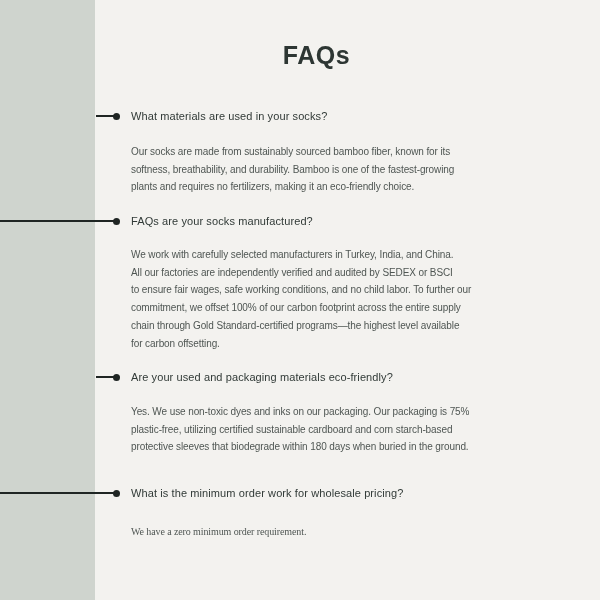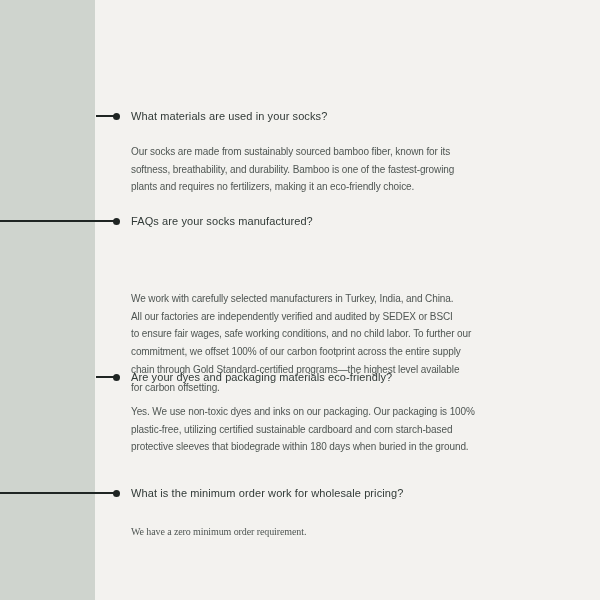--- a/index.html
+++ b/index.html
@@ -84,30 +84,31 @@
     position: absolute;
     left: 131px;
     margin: 0;
     font-size: 10px;
     line-height: 17.7px;
     letter-spacing: -0.1px;
     color: #4f5653;
     white-space: pre;
   }
   .item-1 .answer { top: 35px; }
-  .item-2 .answer { top: 33px; margin-top: 44px; }
+  .item-2 .answer { top: 33px; }
   .item-3 .answer { top: 34px; }
   .item-4 .answer { top: 38px; font-family: Liberation Serif, serif; }
 </style>
 </head>
 <body>
 
 <div class="page">
   <div class="strip"></div>
 
+  <h1 class="title">FAQs</h1>
 
   <div class="faq-item item-1">
     <div class="connector short">
       <span class="line"></span>
       <span class="dot"></span>
     </div>
     <p class="question">What materials are used in your socks?</p>
     <p class="answer">Our socks are made from sustainably sourced bamboo fiber, known for its
 softness, breathability, and durability. Bamboo is one of the fastest-growing
 plants and requires no fertilizers, making it an eco-friendly choice.</p>
@@ -125,22 +126,22 @@
 commitment, we offset 100% of our carbon footprint across the entire supply
 chain through Gold Standard-certified programs—the highest level available
 for carbon offsetting.</p>
   </div>
 
   <div class="faq-item item-3">
     <div class="connector short">
       <span class="line"></span>
       <span class="dot"></span>
     </div>
-    <p class="question">Are your dyes and packaging materials eco-friendly?</p>
-    <p class="answer">Yes. We use non-toxic dyes and inks on our packaging. Our packaging is 100%
+    <p class="question">Are your used and packaging materials eco-friendly?</p>
+    <p class="answer">Yes. We use non-toxic dyes and inks on our packaging. Our packaging is 75%
 plastic-free, utilizing certified sustainable cardboard and corn starch-based
 protective sleeves that biodegrade within 180 days when buried in the ground.</p>
   </div>
 
   <div class="faq-item item-4">
     <div class="connector full">
       <span class="line"></span>
       <span class="dot"></span>
     </div>
     <p class="question">What is the minimum order work for wholesale pricing?</p>

